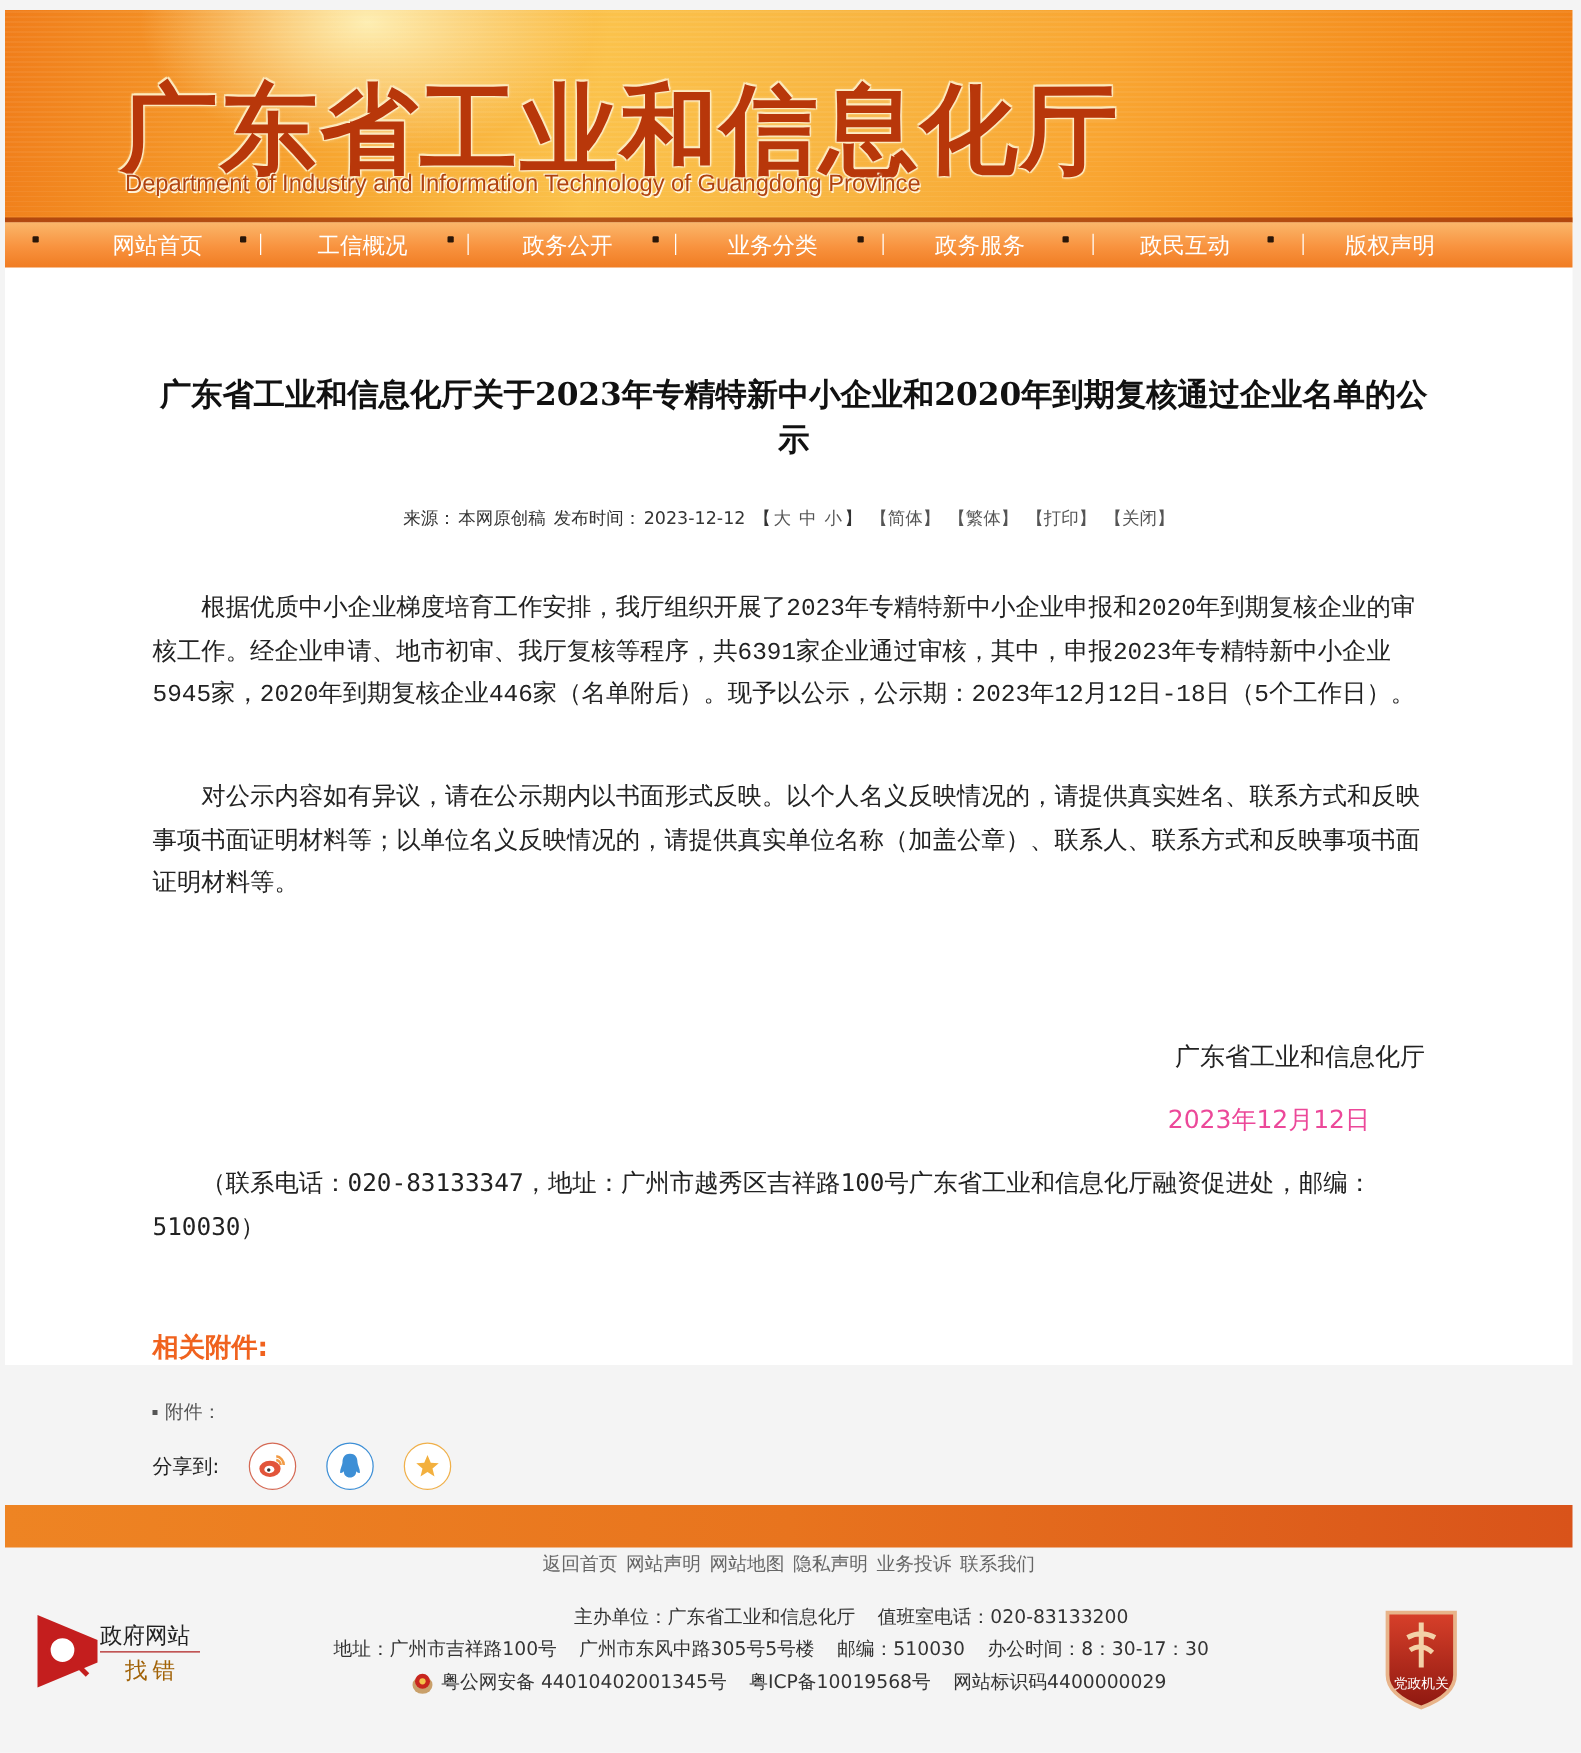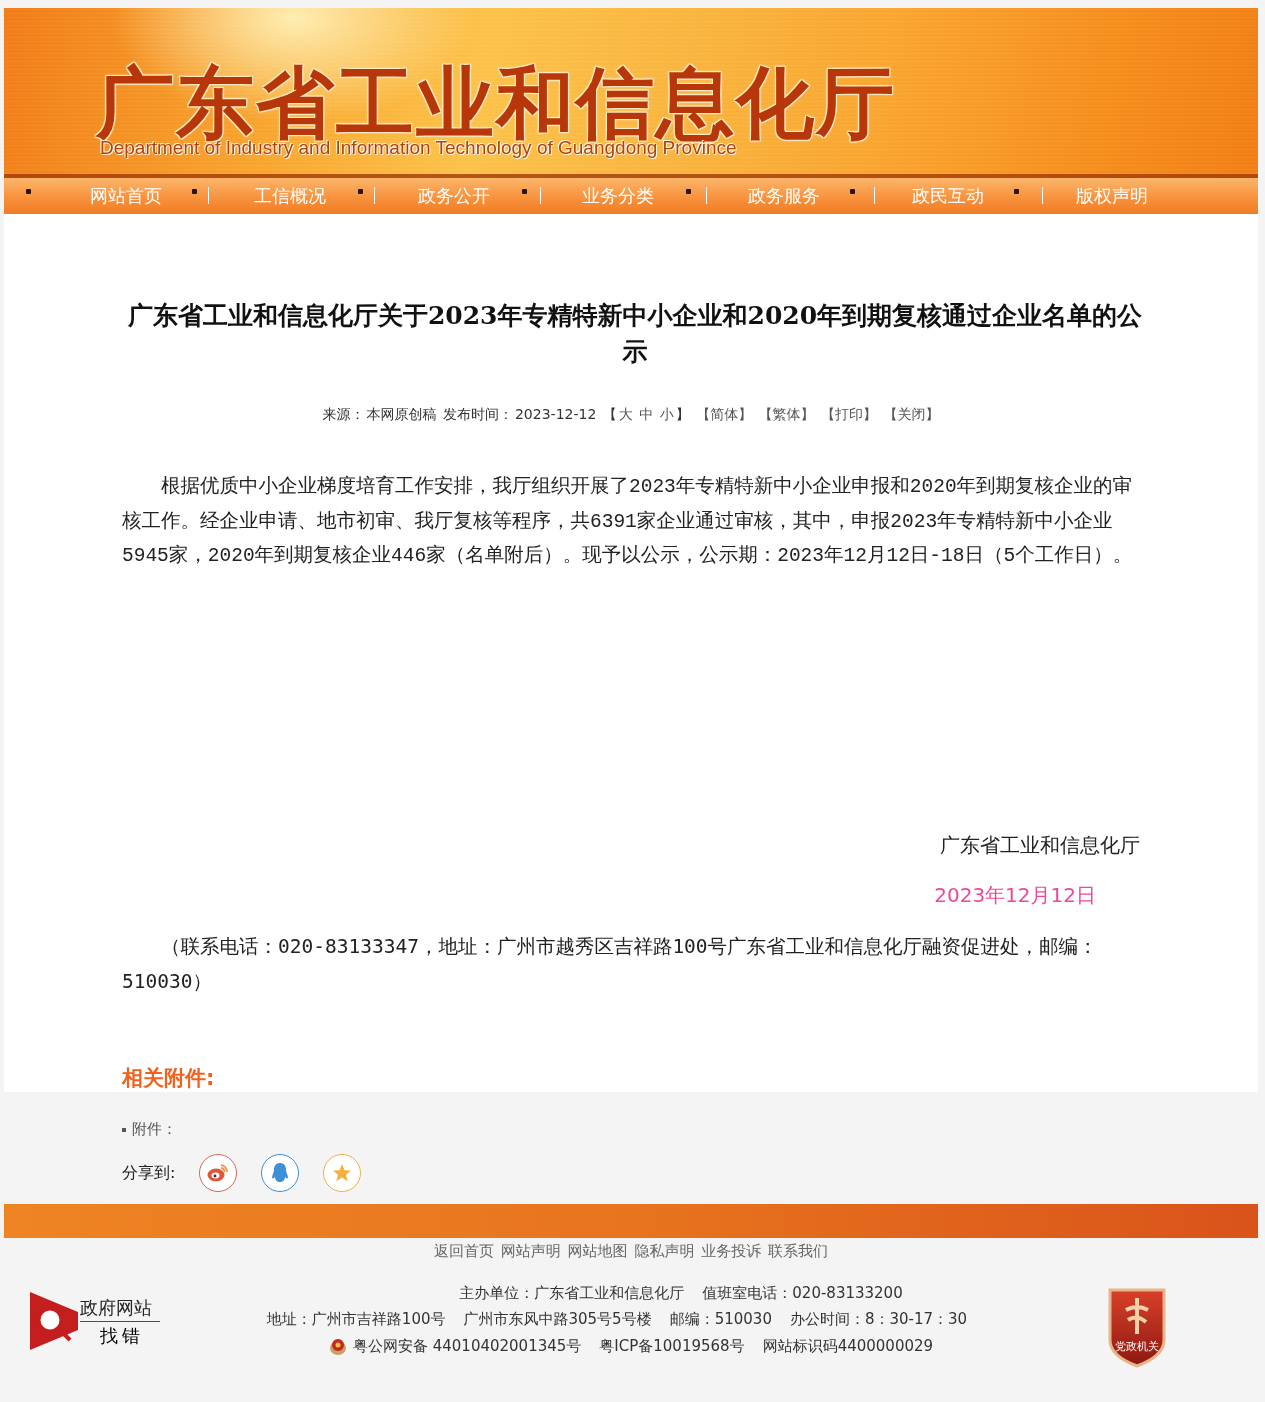--- a/index.html
+++ b/index.html
@@ -80,21 +80,21 @@
   .footer-links span { cursor: pointer; margin: 0 1px; }
   .footer-info { position: absolute; left: 0; width: 1254px; text-align: center; font-size: 15px; color: #333; }
   .fi1 { top: 1276px; left: 50px; }
   .fi2 { top: 1302px; left: -14px; }
   .fi3 { top: 1328px; left: 0; }
   .footer-info span.gap { display: inline-block; width: 18px; }
 
   .gov-badge { position: absolute; left: 24px; top: 1282px; width: 140px; height: 62px; cursor: pointer; }
   .gov-badge .t1 { position: absolute; left: 52px; top: 6px; font-size: 18px; color: #222; white-space: nowrap; }
   .gov-badge .rule { position: absolute; left: 52px; top: 31px; width: 80px; height: 1px; background: #b02020; }
-  .gov-badge .t2 { position: absolute; left: 72px; top: 34px; font-size: 18px; color: #000000; letter-spacing: 4px; white-space: nowrap; }
+  .gov-badge .t2 { position: absolute; left: 72px; top: 34px; font-size: 18px; color: #a16207; letter-spacing: 4px; white-space: nowrap; }
 
   .party-badge { position: absolute; left: 1100px; top: 1276px; width: 66px; height: 84px; cursor: pointer; }
   .emblem { display: inline-block; width: 18px; height: 20px; vertical-align: middle; margin-right: 6px; }
 </style>
 </head>
 <body>
 
 <div class="page">
 
   <div class="banner">
@@ -154,20 +154,23 @@
     <span>发布时间：</span><span>2023-12-12</span>
     <span>【</span><span class="link gray">大</span> <span class="link gray">中</span> <span class="link gray">小</span><span>】</span>
     <span class="link gray">【简体】</span>
     <span class="link gray">【繁体】</span>
     <span class="link gray">【打印】</span>
     <span class="link gray">【关闭】</span>
   </div>
 
   <div class="body-text p1">
     <p>根据优质中小企业梯度培育工作安排，我厅组织开展了2023年专精特新中小企业申报和2020年到期复核企业的审核工作。经企业申请、地市初审、我厅复核等程序，共6391家企业通过审核，其中，申报2023年专精特新中小企业5945家，2020年到期复核企业446家（名单附后）。现予以公示，公示期：2023年12月12日-18日（5个工作日）。</p>
+  </div>
+  <div class="body-text p2">
+    <p>对公示内容如有异议，请在公示期内以书面形式反映。以个人名义反映情况的，请提供真实姓名、联系方式和反映事项书面证明材料等；以单位名义反映情况的，请提供真实单位名称（加盖公章）、联系人、联系方式和反映事项书面证明材料等。</p>
   </div>
   <div class="sign-org">广东省工业和信息化厅</div>
   <div class="sign-date">2023年12月12日</div>
   <div class="body-text contact">
     <p>（联系电话：020-83133347，地址：广州市越秀区吉祥路100号广东省工业和信息化厅融资促进处，邮编：510030）</p>
   </div>
 
   <div class="related-title">相关附件:</div>
   <div class="attach-item">
     <span class="bullet"></span>

